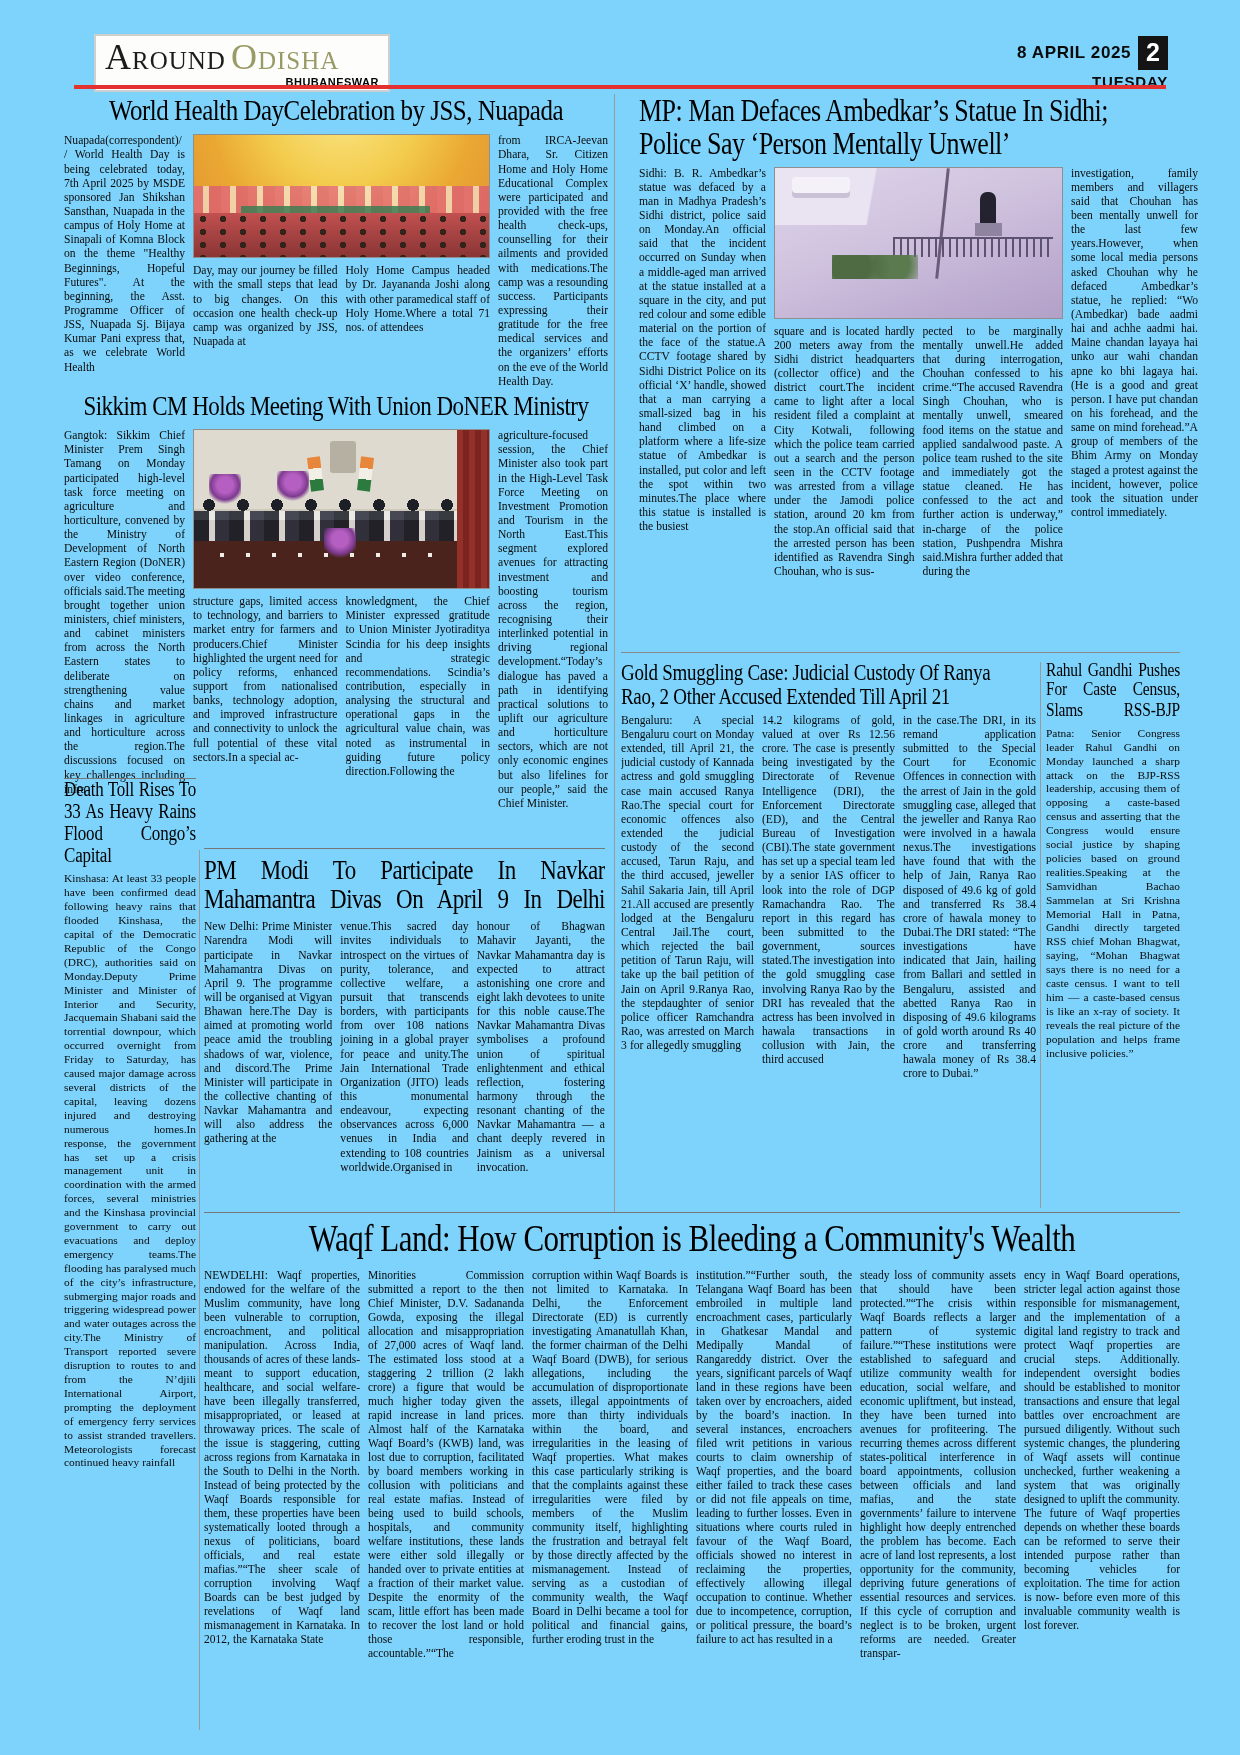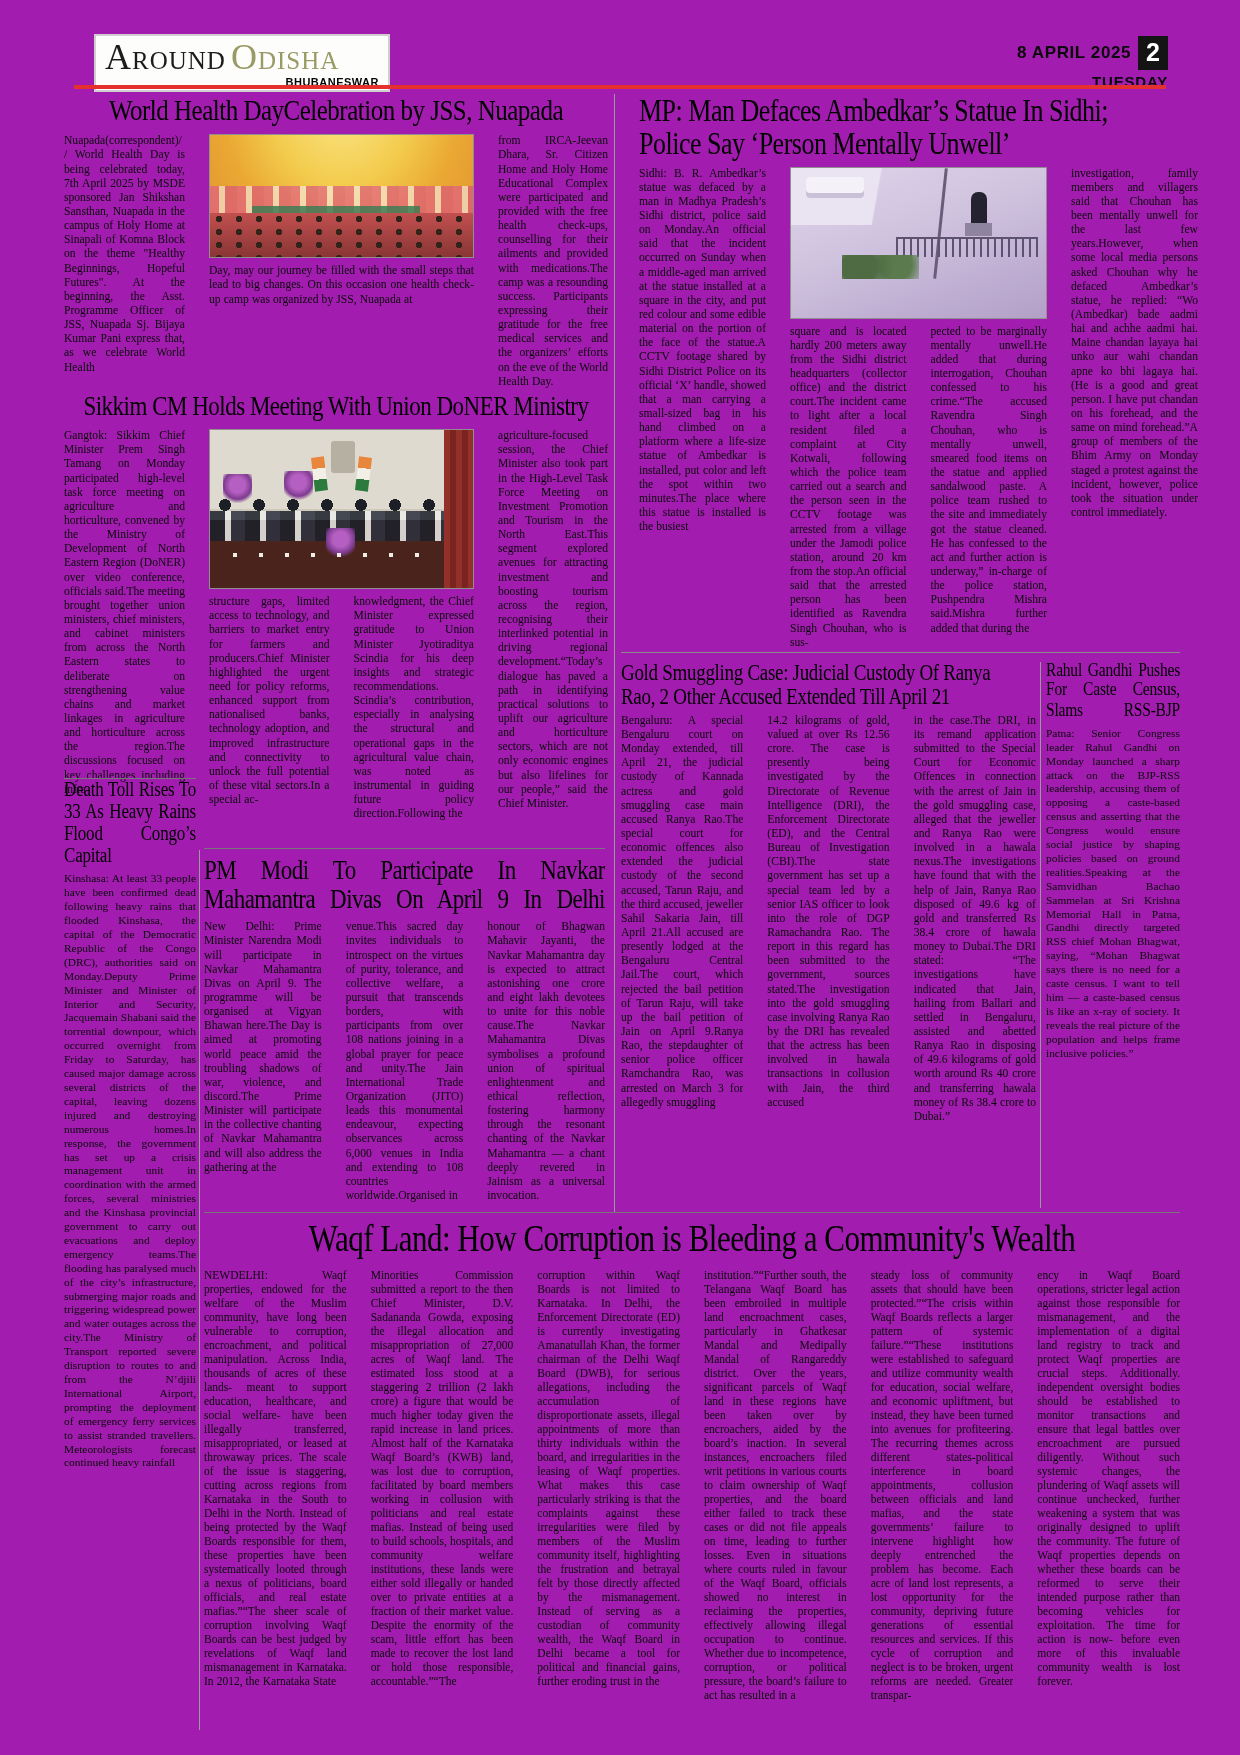--- a/index.html
+++ b/index.html
@@ -1,16 +1,16 @@
 <!DOCTYPE html>
 <html lang="en"><head>
 <meta charset="utf-8">
 <style>
   html,body{margin:0;padding:0;background:#f2f2f2;}
-  .page{position:relative;width:1240px;height:1755px;background:#a21caf;margin:0 auto;
+  .page{position:relative;width:1240px;height:1755px;background:#7dd3fc;margin:0 auto;
         font-family:"Liberation Serif",serif;color:#0a0a0a;overflow:hidden;}
 
   
   .logo-box{position:absolute;left:94px;top:34px;width:296px;height:58px;box-sizing:border-box;
             border:2px solid #cfcfcf;background:#fdfdfc;padding:3px 9px 2px;}
   .logo-line{white-space:nowrap;font-variant:small-caps;letter-spacing:1px;line-height:1;}
   .logo-main{font-size:36px;color:#1c1c1c;}
   .logo-accent{font-size:36px;color:#9a9a66;}
   .logo-city{font-family:"Liberation Sans",sans-serif;font-weight:bold;font-size:11px;
              letter-spacing:.5px;text-align:right;color:#050505;margin-top:1px;}
@@ -26,21 +26,21 @@
   
   .vr{position:absolute;width:1px;background:#9a9a9a;}
   .hr{position:absolute;height:1px;background:#8a8a8a;}
 
   
   .art{position:absolute;box-sizing:border-box;overflow:hidden;}
   .hl{font-weight:400;color:#000;margin:0;letter-spacing:-0.5px;line-height:1.05;
       transform:scaleY(1.22);transform-origin:0 0;}
   .body{font-size:11.6px;line-height:1.22;text-align:justify;hyphens:auto;-webkit-hyphens:auto;
         word-spacing:.2px;overflow:hidden;}
-  .cols{display:flex;gap:24px;}
+  .cols{display:flex;gap:8px;}
   .photo{border:1px solid #8f8f8f;box-sizing:border-box;position:relative;overflow:hidden;}
 
   
   #sec-health{left:64px;top:94px;width:544px;height:298px;}
   #sec-health .hl{font-size:25px;text-align:center;margin-bottom:14px;}
   #sec-health .c1{width:121px;} #sec-health .c4{width:110px;}
   #sec-health .mid{flex:1;}
   .photo-tent{height:124px;margin-bottom:6px;
      background:radial-gradient(ellipse at 50% -30%,#fbe98c 0%,#f3cc4e 38%,#eaa833 64%,#df9030 100%);}
   .pt-drape{position:absolute;left:0;right:0;top:42%;height:24%;opacity:.62;
@@ -152,20 +152,21 @@
     <div class="cols">
       <div class="body c1">Nuapada(correspondent)/ / World Health Day is being celebrated today, 7th April 2025 by MSDE sponsored Jan Shikshan Sansthan, Nuapada in the campus of Holy Home at Sinapali of Komna Block on the theme "Healthy Beginnings, Hopeful Futures". At the beginning, the Asst. Programme Officer of JSS, Nuapada Sj. Bijaya Kumar Pani express that, as we celebrate World Health</div>
       <div class="mid">
         <div class="photo photo-tent">
           <div class="pt-drape"></div>
           <div class="pt-table"></div>
           <div class="pt-crowd"></div>
         </div>
         <div class="cols">
           <div class="body" style="flex:1;">Day, may our journey be filled with the small steps that lead to big changes. On this occasion one health check-up camp was organized by JSS, Nuapada at</div>
+          <div class="body" style="flex:1;">Holy Home Campus headed by Dr. Jayananda Joshi along with other paramedical staff of Holy Home.Where a total 71 nos. of attendees</div>
         </div>
       </div>
       <div class="body c4">from IRCA-Jeevan Dhara, Sr. Citizen Home and Holy Home Educational Complex were participated and provided with the free health check-ups, counselling for their ailments and provided with medications.The camp was a resounding success. Participants expressing their gratitude for the free medical services and the organizers’ efforts on the eve of the World Health Day.</div>
     </div>
   </section>
 
   <section class="art" id="sec-mp">
     <h1 class="hl"><span>MP: Man Defaces Ambedkar’s Statue In Sidhi;</span><br>
     <span>Police Say ‘Person Mentally Unwell’</span></h1>
     <div class="cols">

